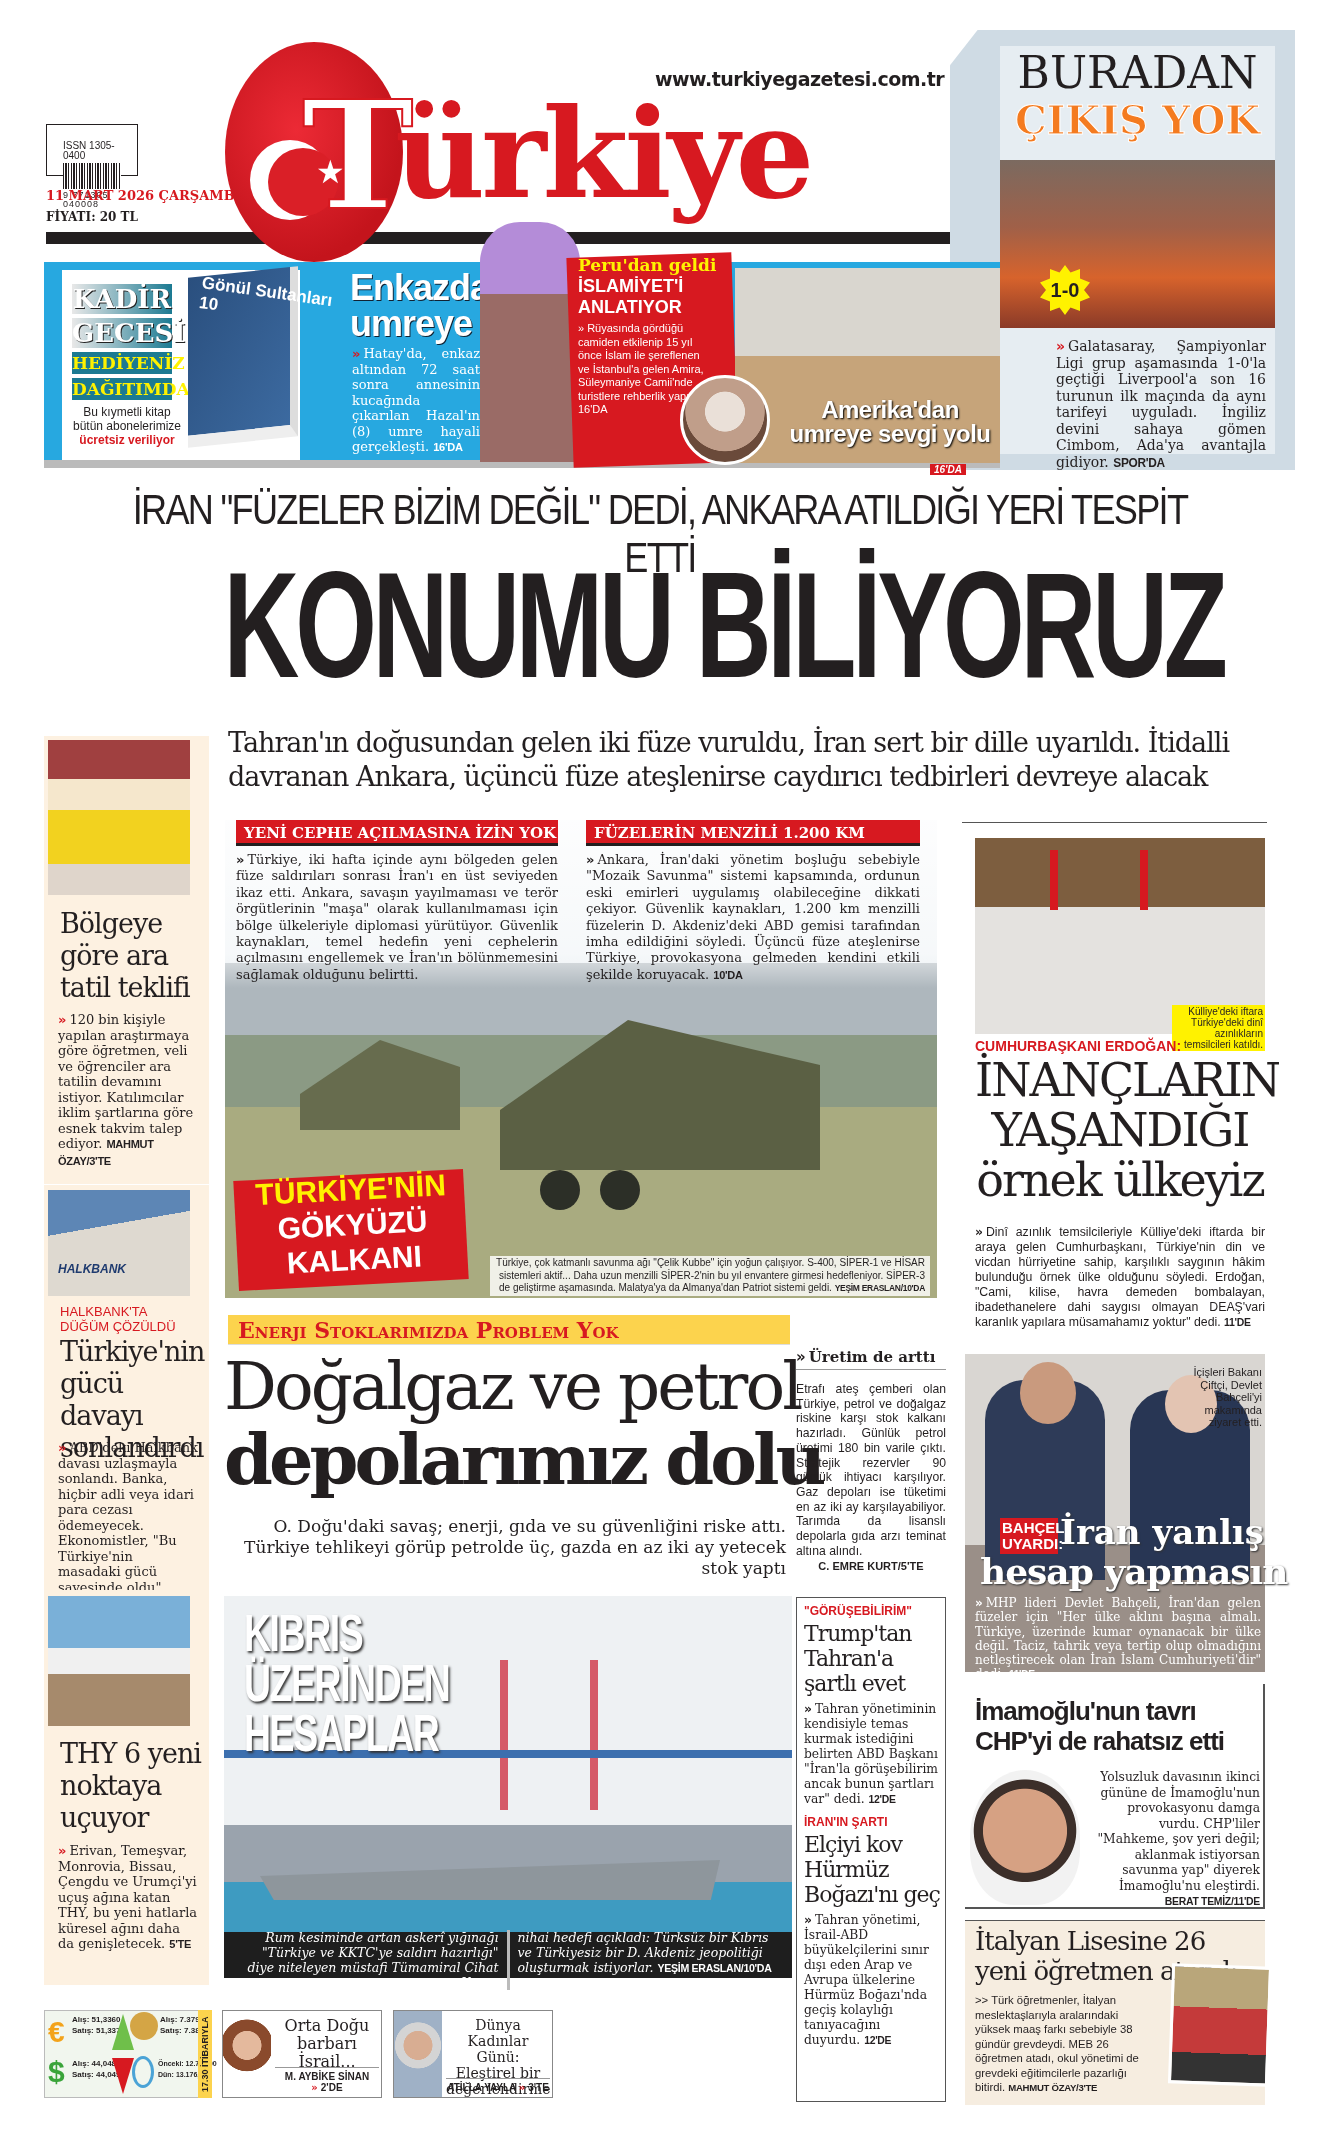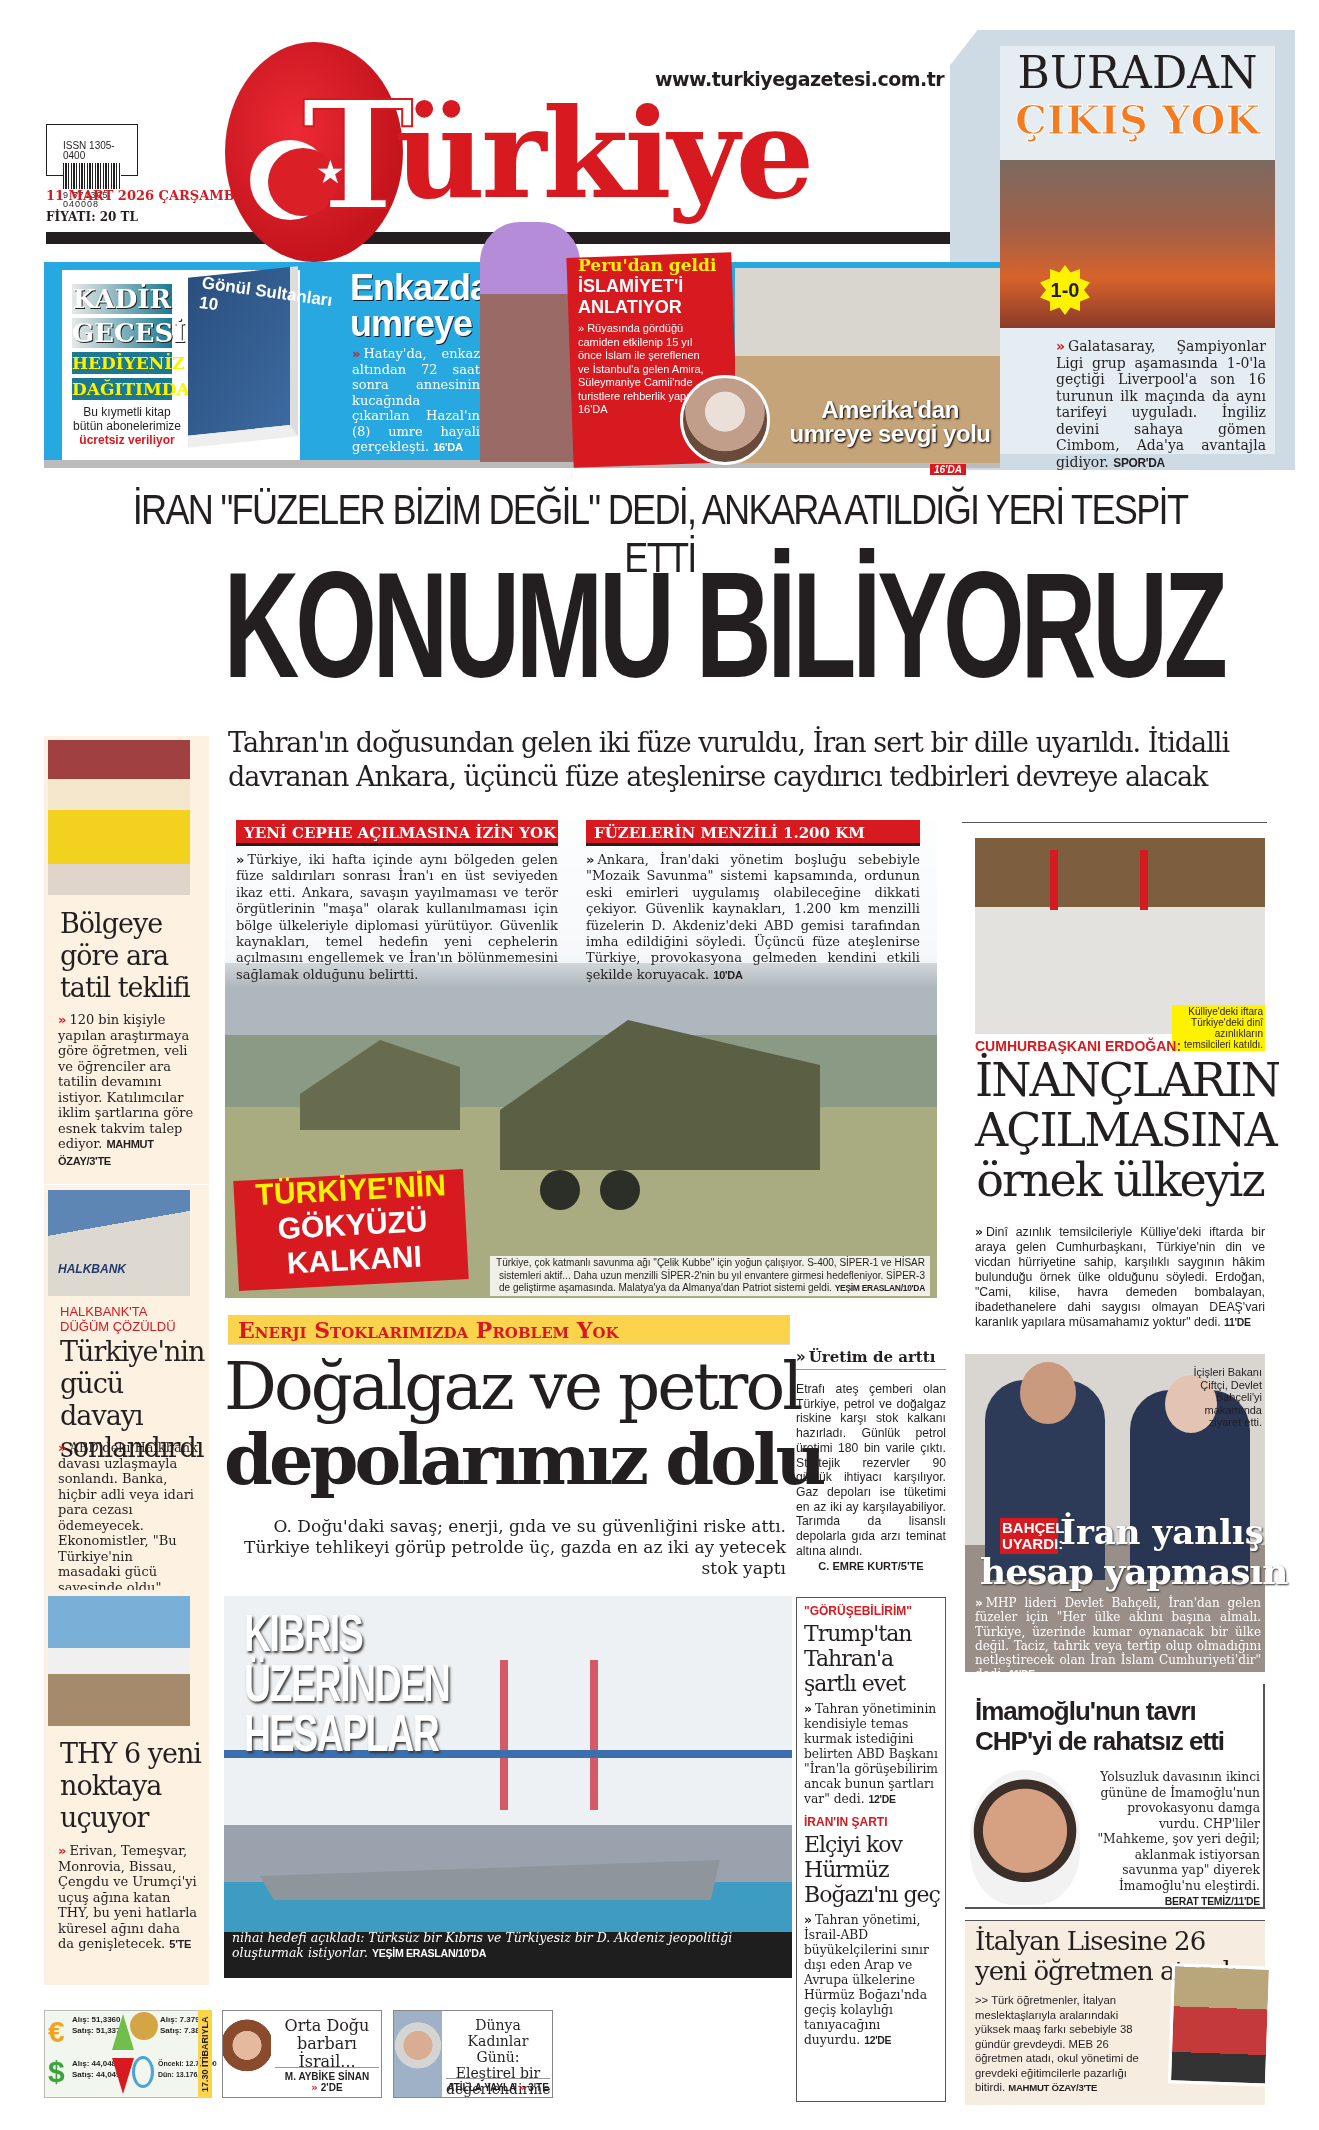--- a/index.html
+++ b/index.html
@@ -261,40 +261,41 @@
 <div class="abs crane" style="left:500px;top:1660px;width:8px;height:150px"></div>
 <div class="abs crane" style="left:590px;top:1660px;width:8px;height:150px"></div>
 <div class="abs" style="left:224px;top:1750px;width:568px;height:8px;background:#3c6fae"></div>
 <div class="abs" style="left:260px;top:1860px;width:460px;height:40px;background:#8e969c;clip-path:polygon(0 40%,100% 0,98% 100%,3% 100%)"></div>
 <div class="abs kibh">
   <div>KIBRIS</div>
   <div>ÜZERİNDEN</div>
   <div>HESAPLAR</div>
 </div>
 <div class="abs kibcap">
+  <div class="l">Rum kesiminde artan askerî yığınağı "Türkiye ve KKTC'ye saldırı hazırlığı" diye niteleyen müstafi Tümamiral Cihat Yaycı,</div>
   <div><span>nihai hedefi açıkladı: Türksüz bir Kıbrıs ve Türkiyesiz bir D. Akdeniz jeopolitiği oluşturmak istiyorlar.</span> <span class="ref" style="font-style:normal">YEŞİM ERASLAN/10'DA</span></div>
 </div>
 
 <div class="abs gbox"></div>
 <div class="abs" style="left:804px;top:1604px;width:136px">
   <div class="gk">"GÖRÜŞEBİLİRİM"</div>
   <div class="gh" style="margin:3px 0 6px">Trump'tan Tahran'a şartlı evet</div>
   <div class="gt"><span class="chev dark">»</span><span>Tahran yönetiminin kendisiyle temas kurmak istediğini belirten ABD Başkanı "İran'la görüşebilirim ancak bunun şartları var" dedi.</span> <span class="ref">12'DE</span></div>
   <div class="gk" style="margin-top:8px">İRAN'IN ŞARTI</div>
   <div class="gh" style="margin:3px 0 6px">Elçiyi kov Hürmüz Boğazı'nı geç</div>
   <div class="gt"><span class="chev dark">»</span><span>Tahran yönetimi, İsrail-ABD büyükelçilerini sınır dışı eden Arap ve Avrupa ülkelerine Hürmüz Boğazı'nda geçiş kolaylığı tanıyacağını duyurdu.</span> <span class="ref">12'DE</span></div>
 </div>
 
 <div class="abs" style="left:962px;top:822px;width:305px;height:1px;background:#555"></div>
 <div class="abs iftar"></div>
 <div class="abs" style="left:1050px;top:850px;width:8px;height:60px;background:#d71920"></div>
 <div class="abs" style="left:1140px;top:850px;width:8px;height:60px;background:#d71920"></div>
 <div class="abs iftar-cap">Külliye'deki iftara Türkiye'deki dinî azınlıkların temsilcileri katıldı.</div>
 <div class="abs cumh">CUMHURBAŞKANI ERDOĞAN:</div>
-<div class="abs inanc">İNANÇLARIN AÇILMASINA örnek ülkeyiz</div>
+<div class="abs inanc">İNANÇLARIN YAŞANDIĞI örnek ülkeyiz</div>
 <div class="abs inanc-t"><span class="chev dark">»</span><span>Dinî azınlık temsilcileriyle Külliye'deki iftarda bir araya gelen Cumhurbaşkanı, Türkiye'nin din ve vicdan hürriyetine sahip, karşılıklı saygının hâkim bulunduğu örnek ülke olduğunu söyledi. Erdoğan, "Cami, kilise, havra demeden bombalayan, ibadethanelere dahi saygısı olmayan DEAŞ'vari karanlık yapılara müsamahamız yoktur" dedi.</span> <span class="ref">11'DE</span></div>
 
 <div class="abs bahceli"></div>
 <div class="abs suit1"></div>
 <div class="abs suit2"></div>
 <div class="abs head1"></div>
 <div class="abs head2"></div>
 <div class="abs bcap">İçişleri Bakanı Çiftçi, Devlet Bahçeli'yi makamında ziyaret etti.</div>
 <div class="abs buyardi">BAHÇELİ UYARDI:</div>
 <div class="abs iran1">İran yanlış</div>

